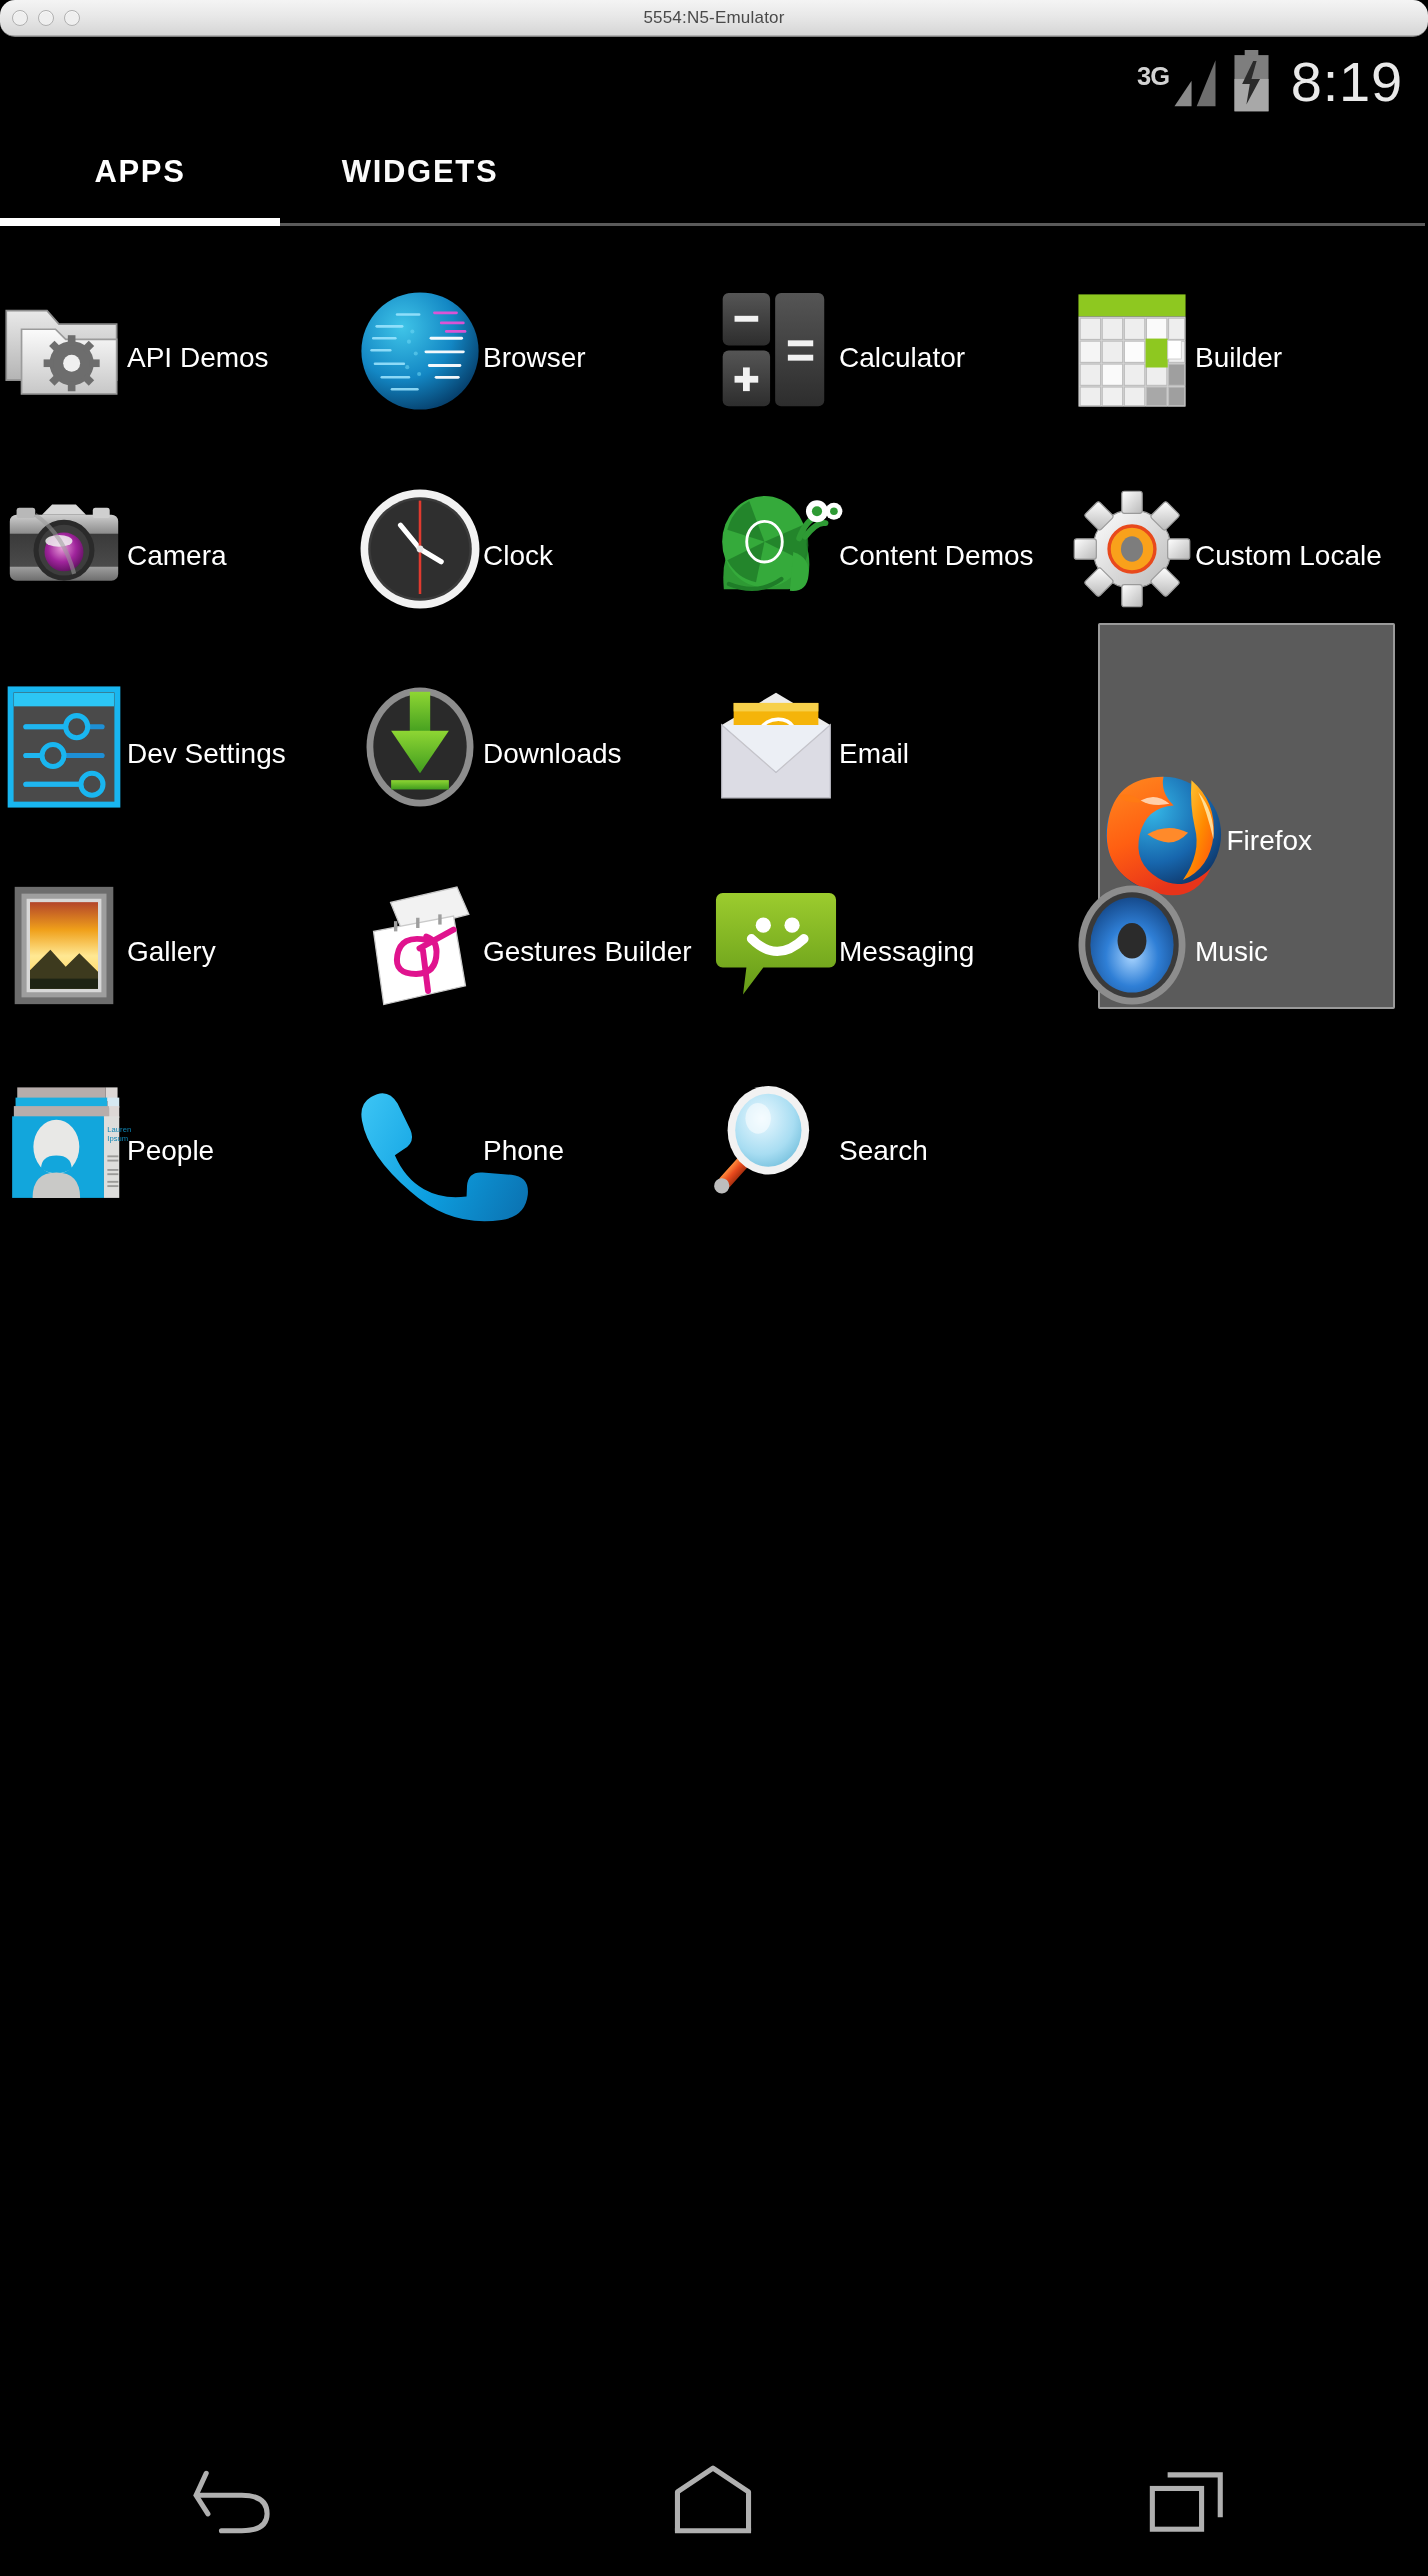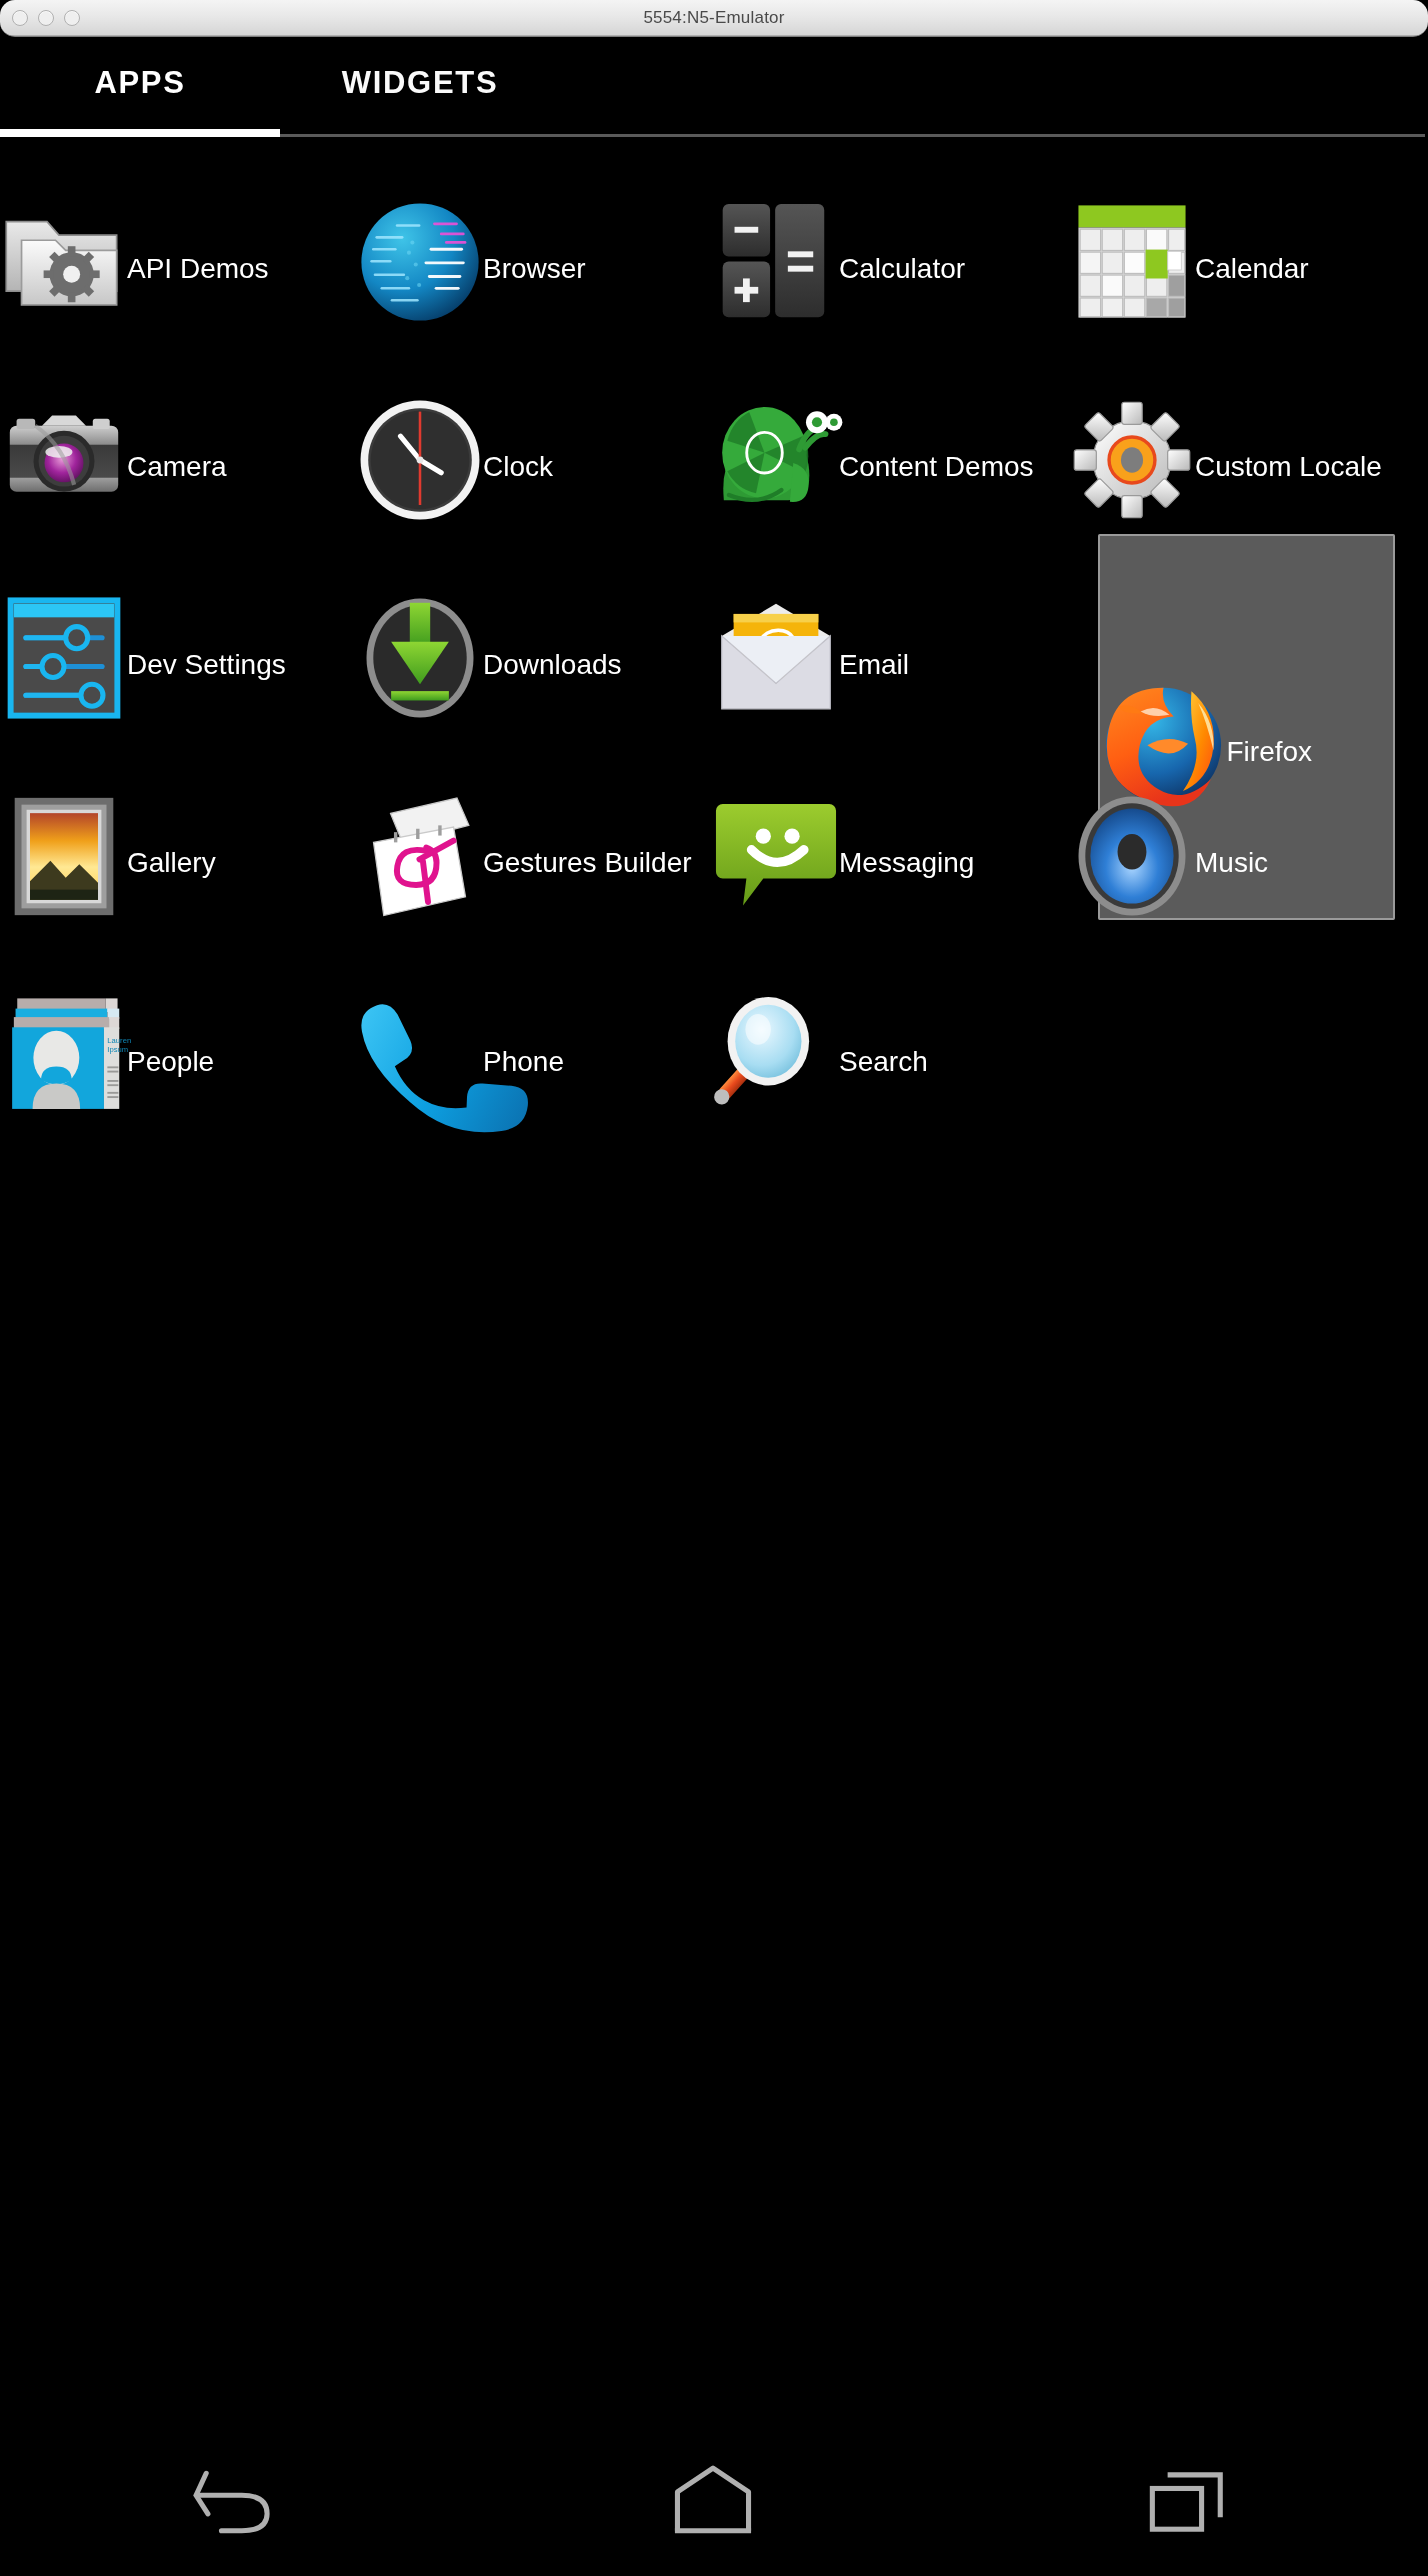--- a/index.html
+++ b/index.html
@@ -129,20 +129,36 @@
     <div class="win-dot"></div>
     <div class="win-dot"></div>
     <div class="win-dot"></div>
   </div>
   <div class="win-title">5554:N5-Emulator</div>
 </div>
 
 <div class="screen">
 <div class="screen-inner">
 
+  <div class="statusbar">
+    <div class="net-group">
+      <span class="net-label">3G</span>
+      <svg class="signal" width="48" height="53" viewBox="0 0 56 62">
+        <polygon points="4,60 24,60 24,30 4,60" fill="#8a8a8a"></polygon>
+        <polygon points="30,60 52,60 52,6 30,60" fill="#6e6e6e"></polygon>
+      </svg>
+    </div>
+    <svg class="battery" width="41" height="63" viewBox="0 0 48 74">
+      <rect x="16" y="0" width="16" height="7" fill="#7e7e7e"></rect>
+      <rect x="4" y="6" width="40" height="66" fill="#7e7e7e"></rect>
+      <rect x="4" y="34" width="40" height="38" fill="#a8a8a8"></rect>
+      <polygon points="26,13 13,40 22,40 18,64 34,34 24,34 30,13" fill="#2b2b2b"></polygon>
+    </svg>
+    <span class="clock-text">8:19</span>
+  </div>
 
   <div class="tabbar">
     <div class="tab">APPS</div>
     <div class="tab inactive">WIDGETS</div>
   </div>
   <div class="tab-underline-row">
     <div class="tab-active-bar"></div>
     <div class="tab-rest-line"></div>
   </div>
 
@@ -270,21 +286,21 @@
             <rect x="6" y="113" width="24" height="22"></rect>
                 <rect x="32" y="113" width="24" height="22" fill="#f0f0f0"></rect>
             <rect x="58" y="113" width="24" height="22"></rect>
                 <rect x="84" y="113" width="24" height="22" fill="#a8a8a8"></rect>
             <rect x="110" y="113" width="19" height="22" fill="#9f9f9f"></rect>
           </g>
           <rect x="83" y="56" width="26" height="34" fill="#8ec820"></rect>
           <rect x="109" y="58" width="16" height="22" fill="#ffffff" stroke="#c9c9c9"></rect>
         </svg>
       </div>
-      <div class="label">Calendar</div>
+      <div class="label">Builder</div>
     </div>
 
     <div class="app">
       <div class="iconbox">
         <svg width="126" height="105" viewBox="0 0 148 124">
           <defs>
                 <linearGradient id="cbody" x1="0" y1="0" x2="0" y2="1">
             <stop offset="0" stop-color="#cfcfcf"></stop>
                   <stop offset="28%" stop-color="#8d8d8d"></stop>
             <stop offset="30%" stop-color="#3a3a3a"></stop>

